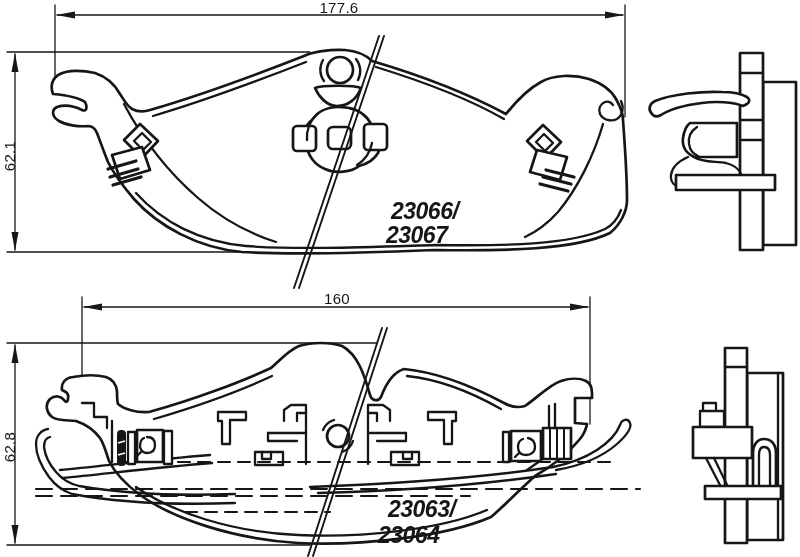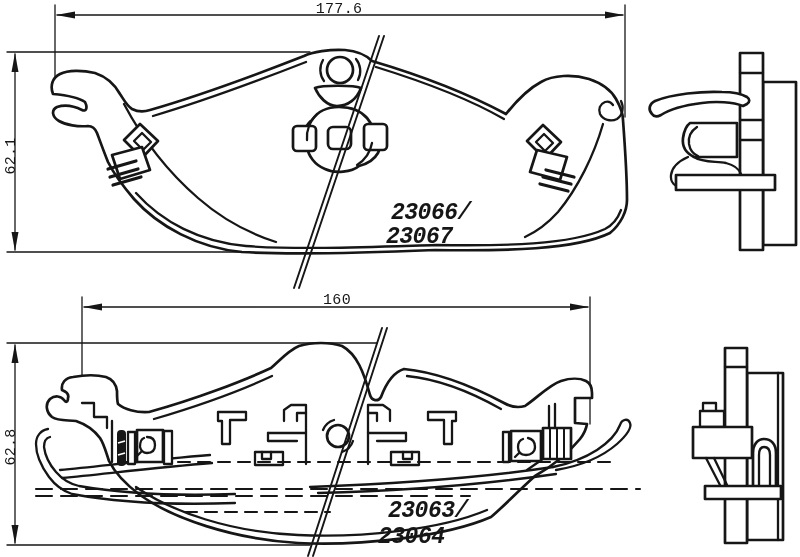--- a/index.html
+++ b/index.html
@@ -1,17 +1,17 @@
 <!DOCTYPE html>
 <html><head>
 <meta charset="utf-8">
 <style>
   html,body{margin:0;padding:0;background:#e8e8e8;}
   .canvas{position:relative;width:800px;height:557px;background:#ffffff;overflow:hidden;
-          font-family:Liberation Mono, monospace;}
+          font-family:Liberation Sans, sans-serif;}
   svg{display:block}
   .ink{stroke:#161616;fill:none;stroke-linecap:round;stroke-linejoin:round;}
   .w-main{stroke-width:2.7;}
   .w-med{stroke-width:2.3;}
   .w-thin{stroke-width:1.3;}
   .w-leader{stroke-width:1.9;}
   .whitefill{fill:#ffffff;}
   .blackfill{fill:#161616;stroke:none;}
   text{fill:#161616;}
   .dim-label{font-size:15px;letter-spacing:0.3px;}

